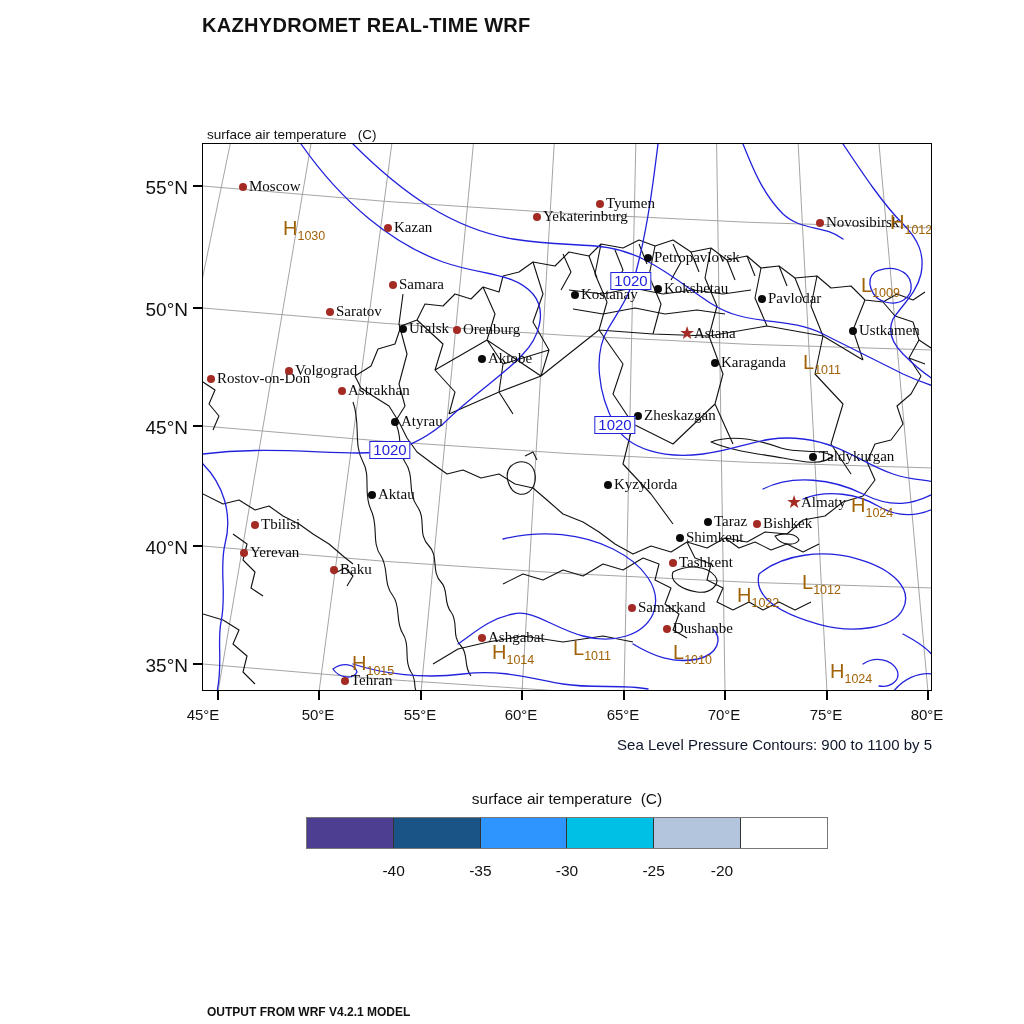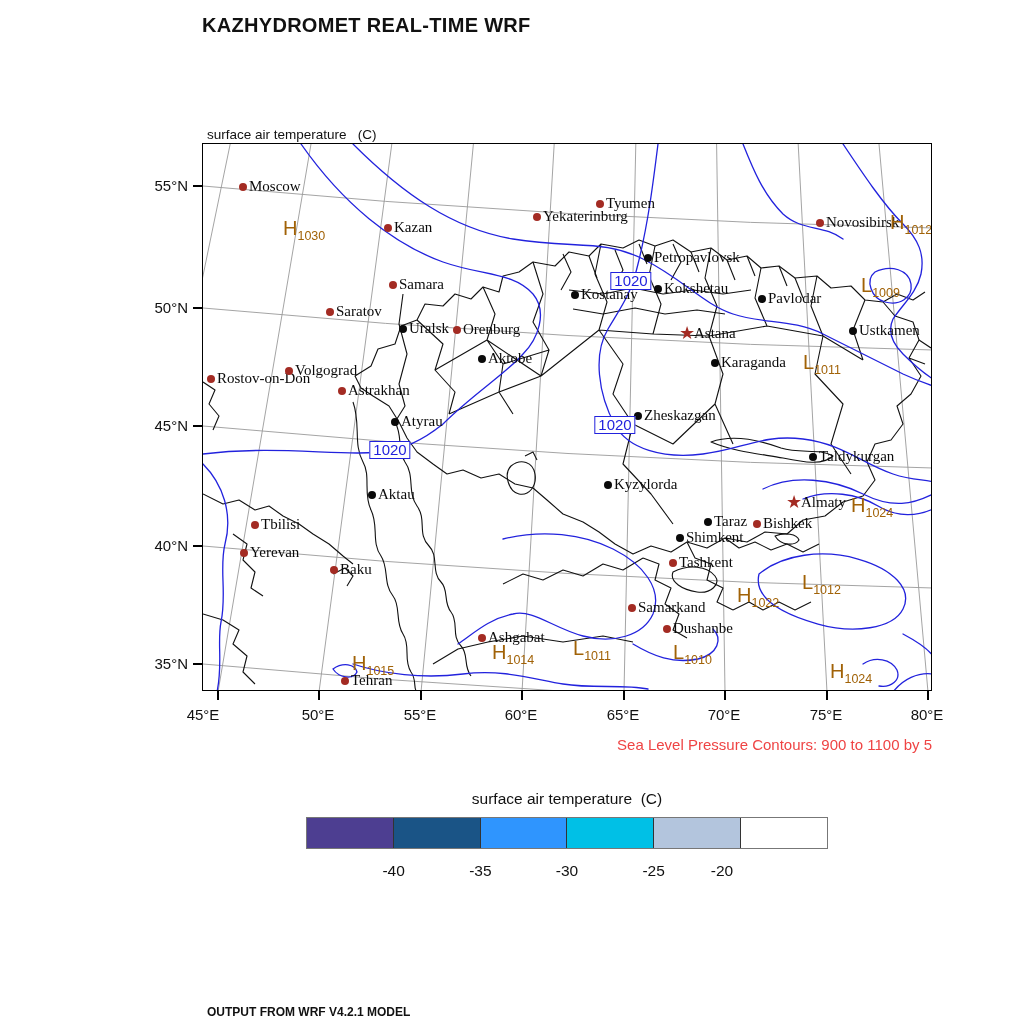--- a/index.html
+++ b/index.html
@@ -16,23 +16,23 @@
   .city{position:absolute;}
   .city-dot{position:absolute;width:8px;height:8px;border-radius:50%;}
   .city-star{position:absolute;font-size:18px;line-height:18px;}
   .city-label{position:absolute;font-family:"Liberation Serif","DejaVu Serif",serif;font-size:15px;line-height:15px;white-space:nowrap;color:#0a0a0a;}
   .plabel{position:absolute;color:#a16207;white-space:nowrap;font-family:"Liberation Sans","DejaVu Sans",sans-serif;}
   .pletter{font-size:20px;font-weight:normal;}
   .pnum{font-size:12.5px;vertical-align:-5px;}
   .cbox{position:absolute;border:1.2px solid #2222dd;background:#fff;color:#2222dd;font-size:15px;line-height:16px;padding:0 3px;white-space:nowrap;}
   .lat-tick{position:absolute;width:9px;height:1.5px;background:#000;}
   .lon-tick{position:absolute;width:1.5px;height:9px;background:#000;}
-  .lat-label{position:absolute;font-size:15px;text-align:right;width:48px;}
+  .lat-label{position:absolute;font-size:19px;text-align:right;width:48px;}
   .lon-label{position:absolute;font-size:15px;text-align:center;width:60px;}
-  #slp-caption{right:116px;top:736px;font-size:15px;color:#ef4444;}
+  #slp-caption{right:116px;top:736px;font-size:15px;color:#0f172a;}
   
   #cbar-title{left:543px;top:790px;transform:translateX(-50%);font-size:15.5px;white-space:pre;}
   #cbar{left:283px;top:818px;width:520px;height:30px;display:flex;outline:1px solid #777;}
   .cbar-seg{height:100%;flex:1;border-right:1px solid #333;box-sizing:border-box;}
   .cbar-seg:last-child{border-right:none;}
   .cbar-num{position:absolute;top:862px;font-size:15.5px;width:50px;text-align:center;}
   
   #footer{left:183px;top:975px;font-size:12px;font-weight:bold;line-height:15px;white-space:pre;}
 </style>
 </head>

